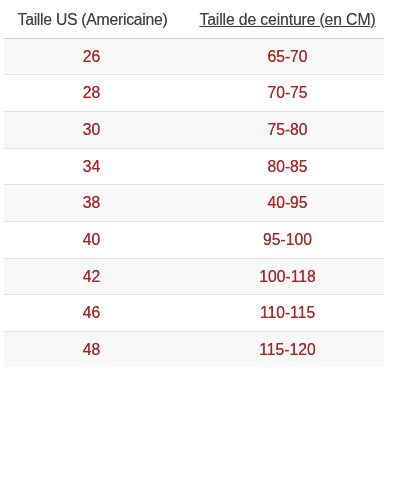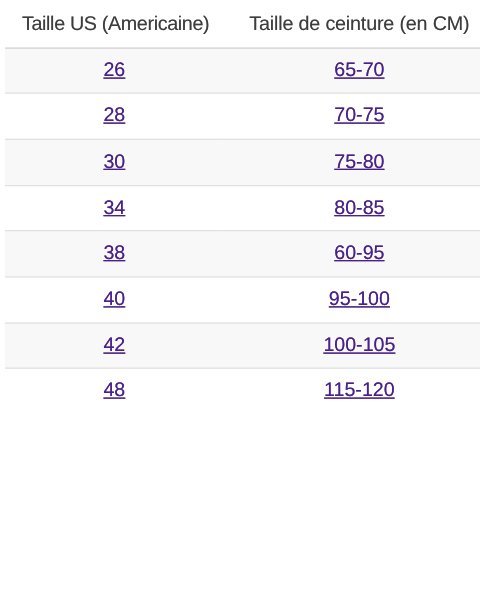--- a/index.html
+++ b/index.html
@@ -26,31 +26,30 @@
     font-weight:400;
     font-size:15.8px;
     letter-spacing:-0.29px;
     color:#3d3d3d;
     text-shadow:0 0 0.3px rgba(61,61,61,0.55);
     height:37px; line-height:37px;
     border-bottom:1px solid #cfcfcf;
     white-space:nowrap;
   }
   .size-table thead th.h1 { padding-left:2px; }
-  .size-table thead th.h2 { padding-left:12px; letter-spacing:-0.153px; }
+  .size-table thead th.h2 { padding-left:12px; letter-spacing:-0.153px;text-decoration:underline; }
 
   
   .size-table tbody td {
     font-size:15.7px;
-    color:#4c1d95;
+    color:#b91c1c;
     text-shadow:0 0 0.35px rgba(61,61,61,0.8);
     height:35.64px; line-height:35.64px;
     border-bottom:1px solid #e0e0e0;
     white-space:nowrap;
-    text-decoration:underline;
   }
   .size-table tbody td.v2 { padding-left:12px;margin-top:29px; }
   .size-table tbody tr:last-child td { border-bottom:0; }
   .size-table tbody tr:nth-child(odd)  td { background:#f8f8f8; }
   .size-table tbody tr:nth-child(even) td { background:#ffffff; }
 </style>
 </head>
 <body>
 
 <table class="size-table">
@@ -76,28 +75,32 @@
       <tr>
         <td class="v1">30</td>
         <td class="v2">75-80</td>
       </tr>
       <tr>
         <td class="v1">34</td>
         <td class="v2">80-85</td>
       </tr>
       <tr>
         <td class="v1">38</td>
-        <td class="v2">60-95</td>
+        <td class="v2">40-95</td>
       </tr>
       <tr>
         <td class="v1">40</td>
         <td class="v2">95-100</td>
       </tr>
       <tr>
         <td class="v1">42</td>
-        <td class="v2">100-105</td>
+        <td class="v2">100-118</td>
+      </tr>
+      <tr>
+        <td class="v1">46</td>
+        <td class="v2">110-115</td>
       </tr>
       <tr>
         <td class="v1">48</td>
         <td class="v2">115-120</td>
       </tr>
     </tbody>
 </table>
 
 </body></html>

